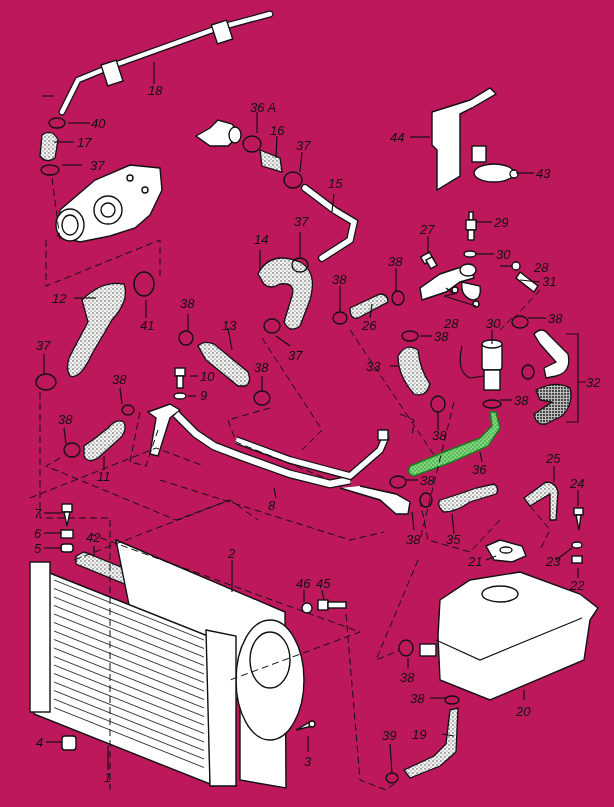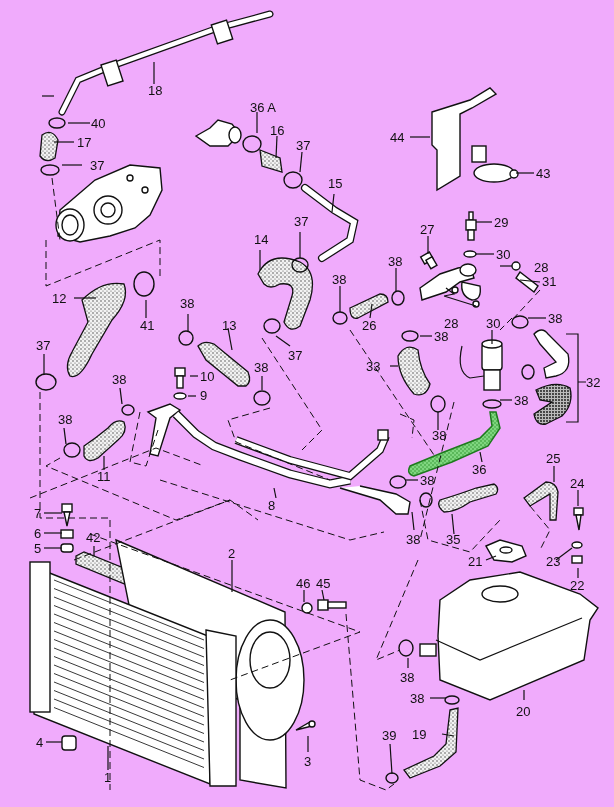--- a/index.html
+++ b/index.html
@@ -1,16 +1,16 @@
 <!DOCTYPE html>
 <html><head>
 <meta charset="utf-8">
 <style>
   html, body { margin: 0; padding: 0; background: #ffffff; }
-  #canvas { position: relative; width: 614px; height: 807px; overflow: hidden; background: #f0abfc; }
+  #canvas { position: relative; width: 614px; height: 807px; overflow: hidden; background: #be185d; font-style: italic; }
   svg { position: absolute; left: 0; top: 0; }
   .lbl { font-family: "Liberation Sans", sans-serif; font-size: 13px; fill: #111; }
   .ln { stroke: #111; stroke-width: 1.2; fill: none; }
   .dash { stroke: #111; stroke-width: 1; fill: none; stroke-dasharray: 7 4; }
   .part { stroke: #111; stroke-width: 1.4; fill: #fff; }
   .clamp { stroke: #111; stroke-width: 1.4; fill: none; }
   .fin { stroke: #222; stroke-width: 0.9; }
 </style>
 </head>
 <body>

